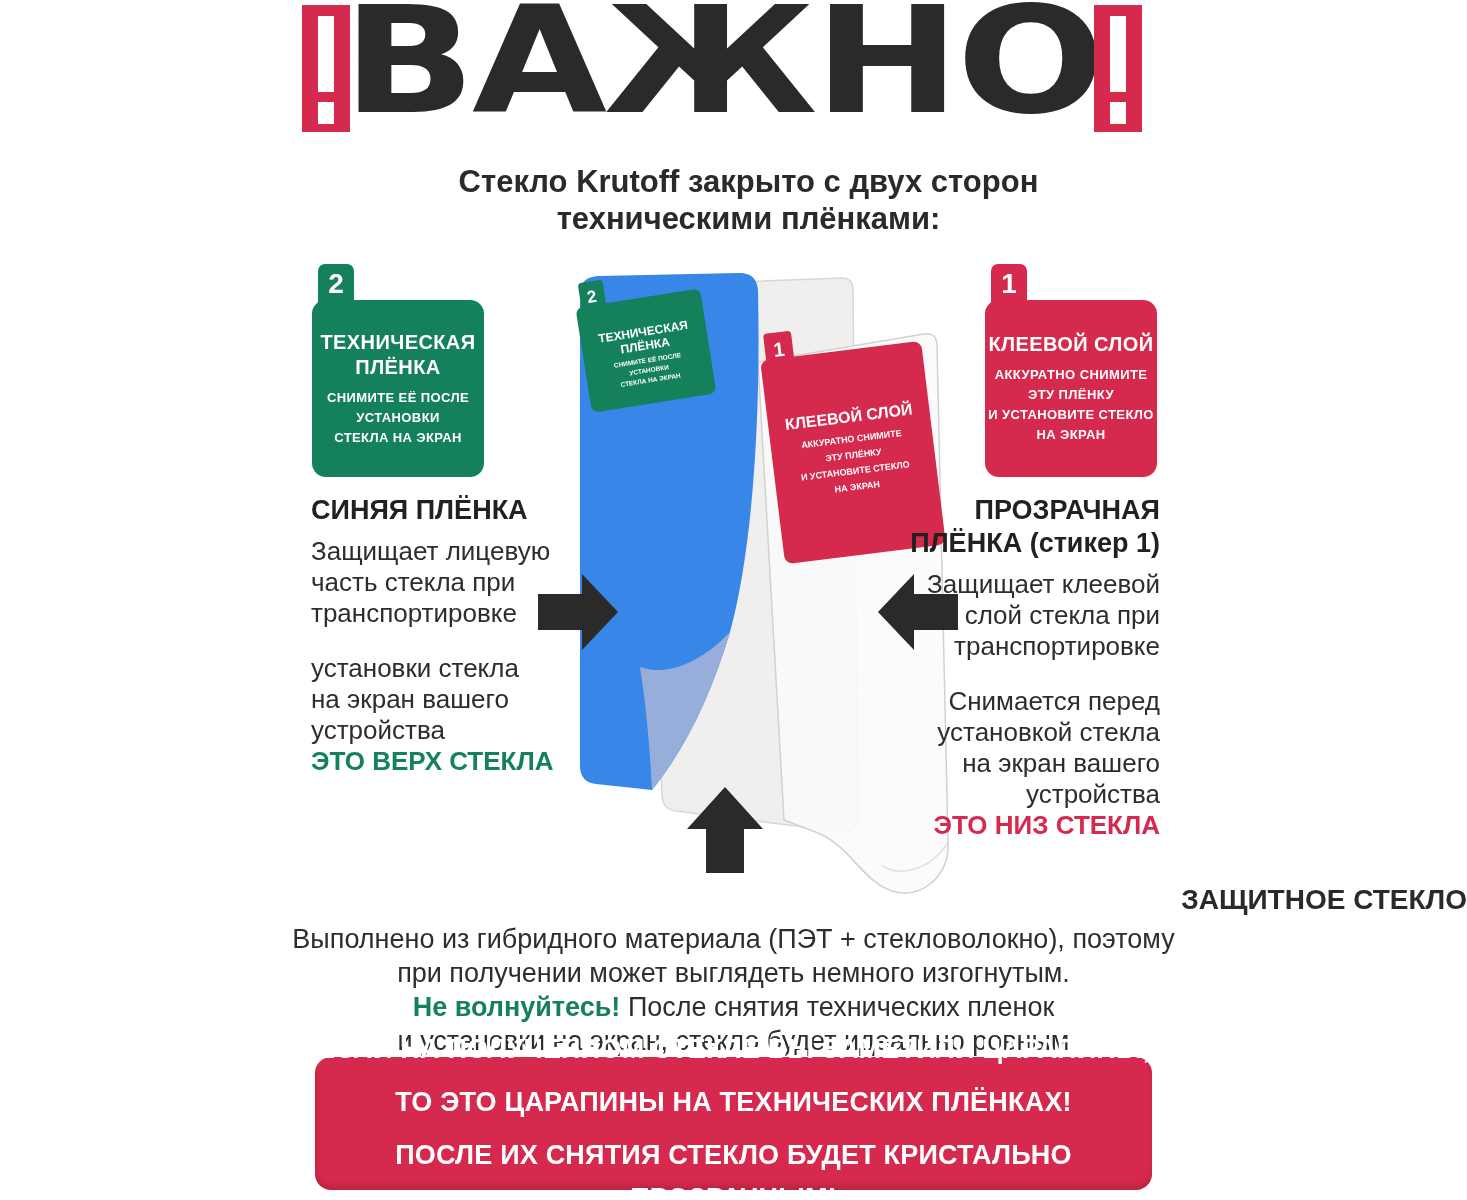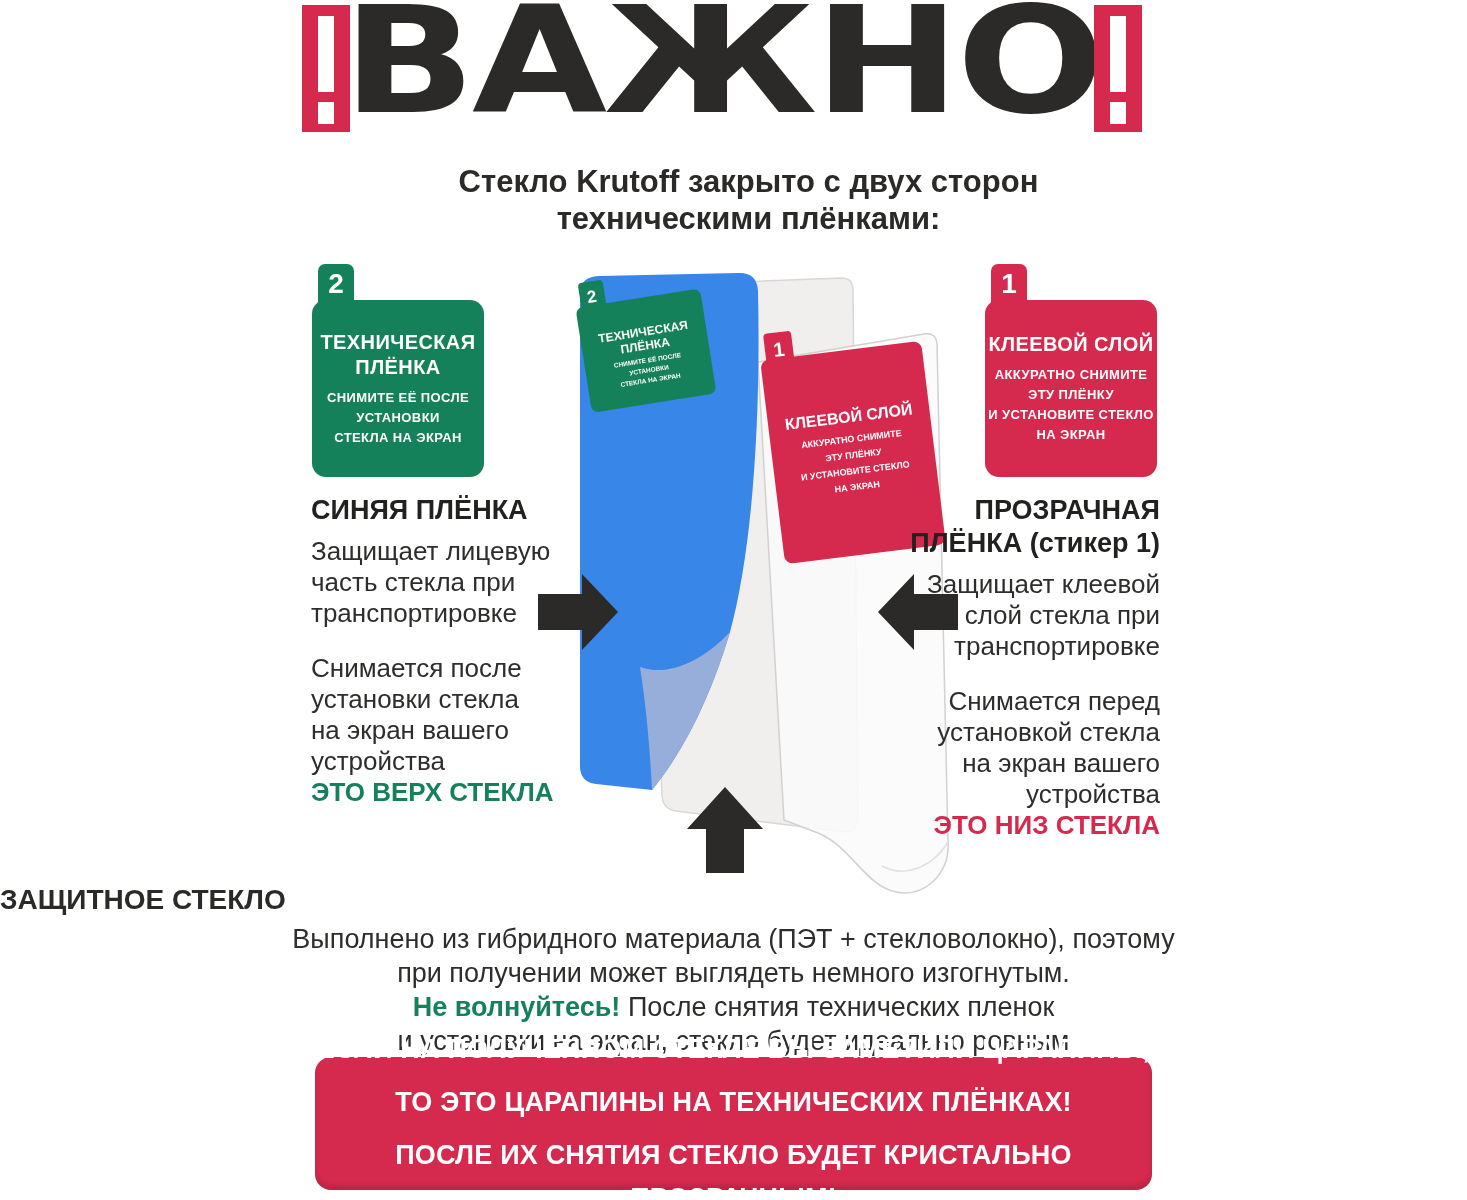--- a/index.html
+++ b/index.html
@@ -33,21 +33,21 @@
   .col .head{font-size:27px;font-weight:bold;line-height:33px;color:#222120;}
   .col .bodytext{margin-top:9px;}
   .col .spacer{height:24px;}
   .hl-green{color:var(--green);font-weight:bold;}
   .hl-red{color:var(--red);font-weight:bold;}
   
   .illu{position:absolute;left:552px;top:262px;}
   .arrow{position:absolute;}
   svg text{font-family:"Liberation Sans",sans-serif;font-weight:bold;fill:#fff;text-anchor:middle;}
   
-  .glass-head{position:absolute;left:0;right:0;top:884px;text-align:left;font-size:28px;
+  .glass-head{position:absolute;left:0;right:0;top:884px;text-align:right;font-size:28px;
               font-weight:bold;color:var(--dark);}
   .glass-text{position:absolute;left:0;right:0;top:922px;text-align:center;font-size:27px;
               line-height:34px;color:var(--text);}
   
   .banner{position:absolute;left:315px;top:1057px;width:837px;height:133px;background:var(--red);
           border-radius:16px;display:flex;flex-direction:column;justify-content:center;
           text-align:center;color:#fff;font-weight:bold;font-size:27px;line-height:43px;
           letter-spacing:.2px;box-shadow:inset 0 -5px 5px rgba(0,0,0,.12);gap:10px;}
 </style>
 </head>
@@ -135,21 +135,20 @@
     <polygon points="38,0 76,42 57,42 57,86 19,86 19,42 0,42" style="fill:var(--dark)"></polygon>
   </svg>
 
   <div class="col col-left">
     <div class="head">СИНЯЯ ПЛЁНКА</div>
     <div class="bodytext">
       <div>Защищает лицевую</div>
       <div>часть стекла при</div>
       <div>транспортировке</div>
       <div class="spacer"></div>
-      <div>Снимается после</div>
       <div>установки стекла</div>
       <div>на экран вашего</div>
       <div>устройства</div>
       <div class="hl-green">ЭТО ВЕРХ СТЕКЛА</div>
     </div>
   </div>
 
   <div class="col col-right">
     <div class="head">ПРОЗРАЧНАЯ</div>
     <div class="head">ПЛЁНКА (стикер 1)</div>

